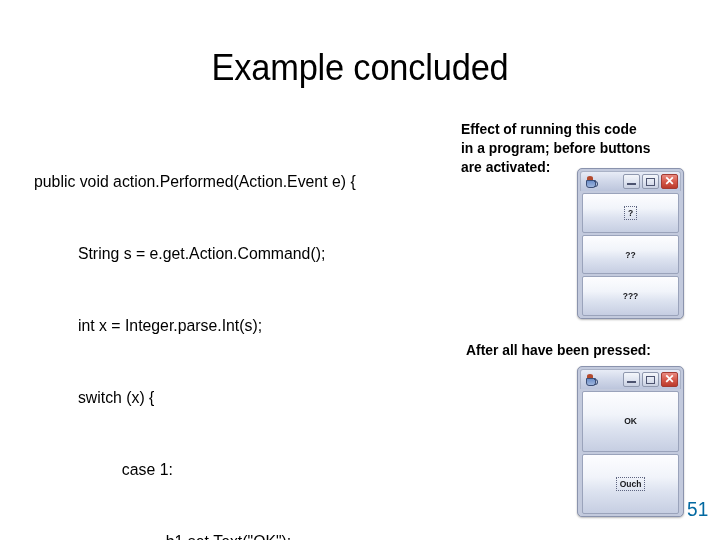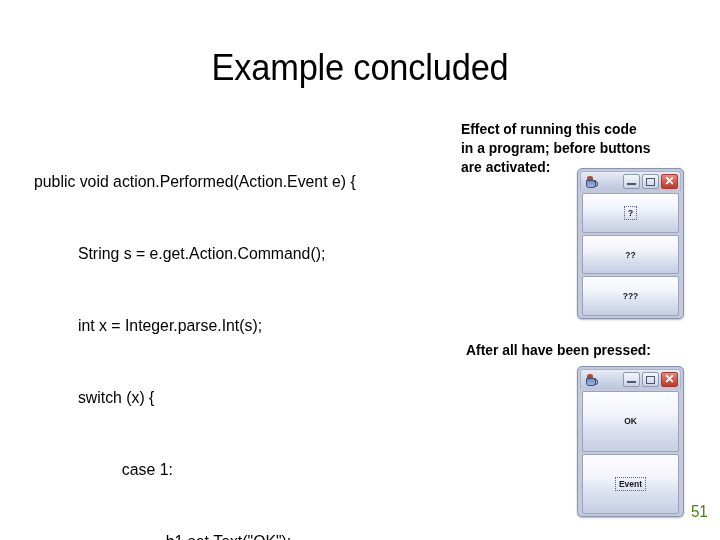--- a/index.html
+++ b/index.html
@@ -176,22 +176,22 @@
   #window-before { left: 577px; top: 168px; width: 107px; height: 151px; }
   #window-before .win-body { height: 127px; }
   #window-after  { left: 577px; top: 366px; width: 107px; height: 151px; }
   #window-after  .win-body { height: 127px; }
 
   
   #page-number {
     position: absolute;
     right: 12px;
     bottom: 19px;
-    font-size: 16px;
-    color: #4d7c0f;
+    font-size: 20px;
+    color: #0369a1;
     transform: scaleX(0.95);
     transform-origin: right bottom;
   }
 </style>
 </head>
 <body>
 
 <div id="slide-title">Example concluded</div>
 
 <div id="code-block">
@@ -269,18 +269,18 @@
       <span class="win-btn close">
         <span class="close-glyph">✕</span>
       </span>
     </span>
   </div>
   <div class="win-body">
     <div class="swing-button">
       <span class="btn-label">OK</span>
     </div>
     <div class="swing-button focused">
-      <span class="btn-label">Event</span>
+      <span class="btn-label">Ouch</span>
     </div>
   </div>
 </div>
 
 <div id="page-number">51</div>
 
 </body></html>

